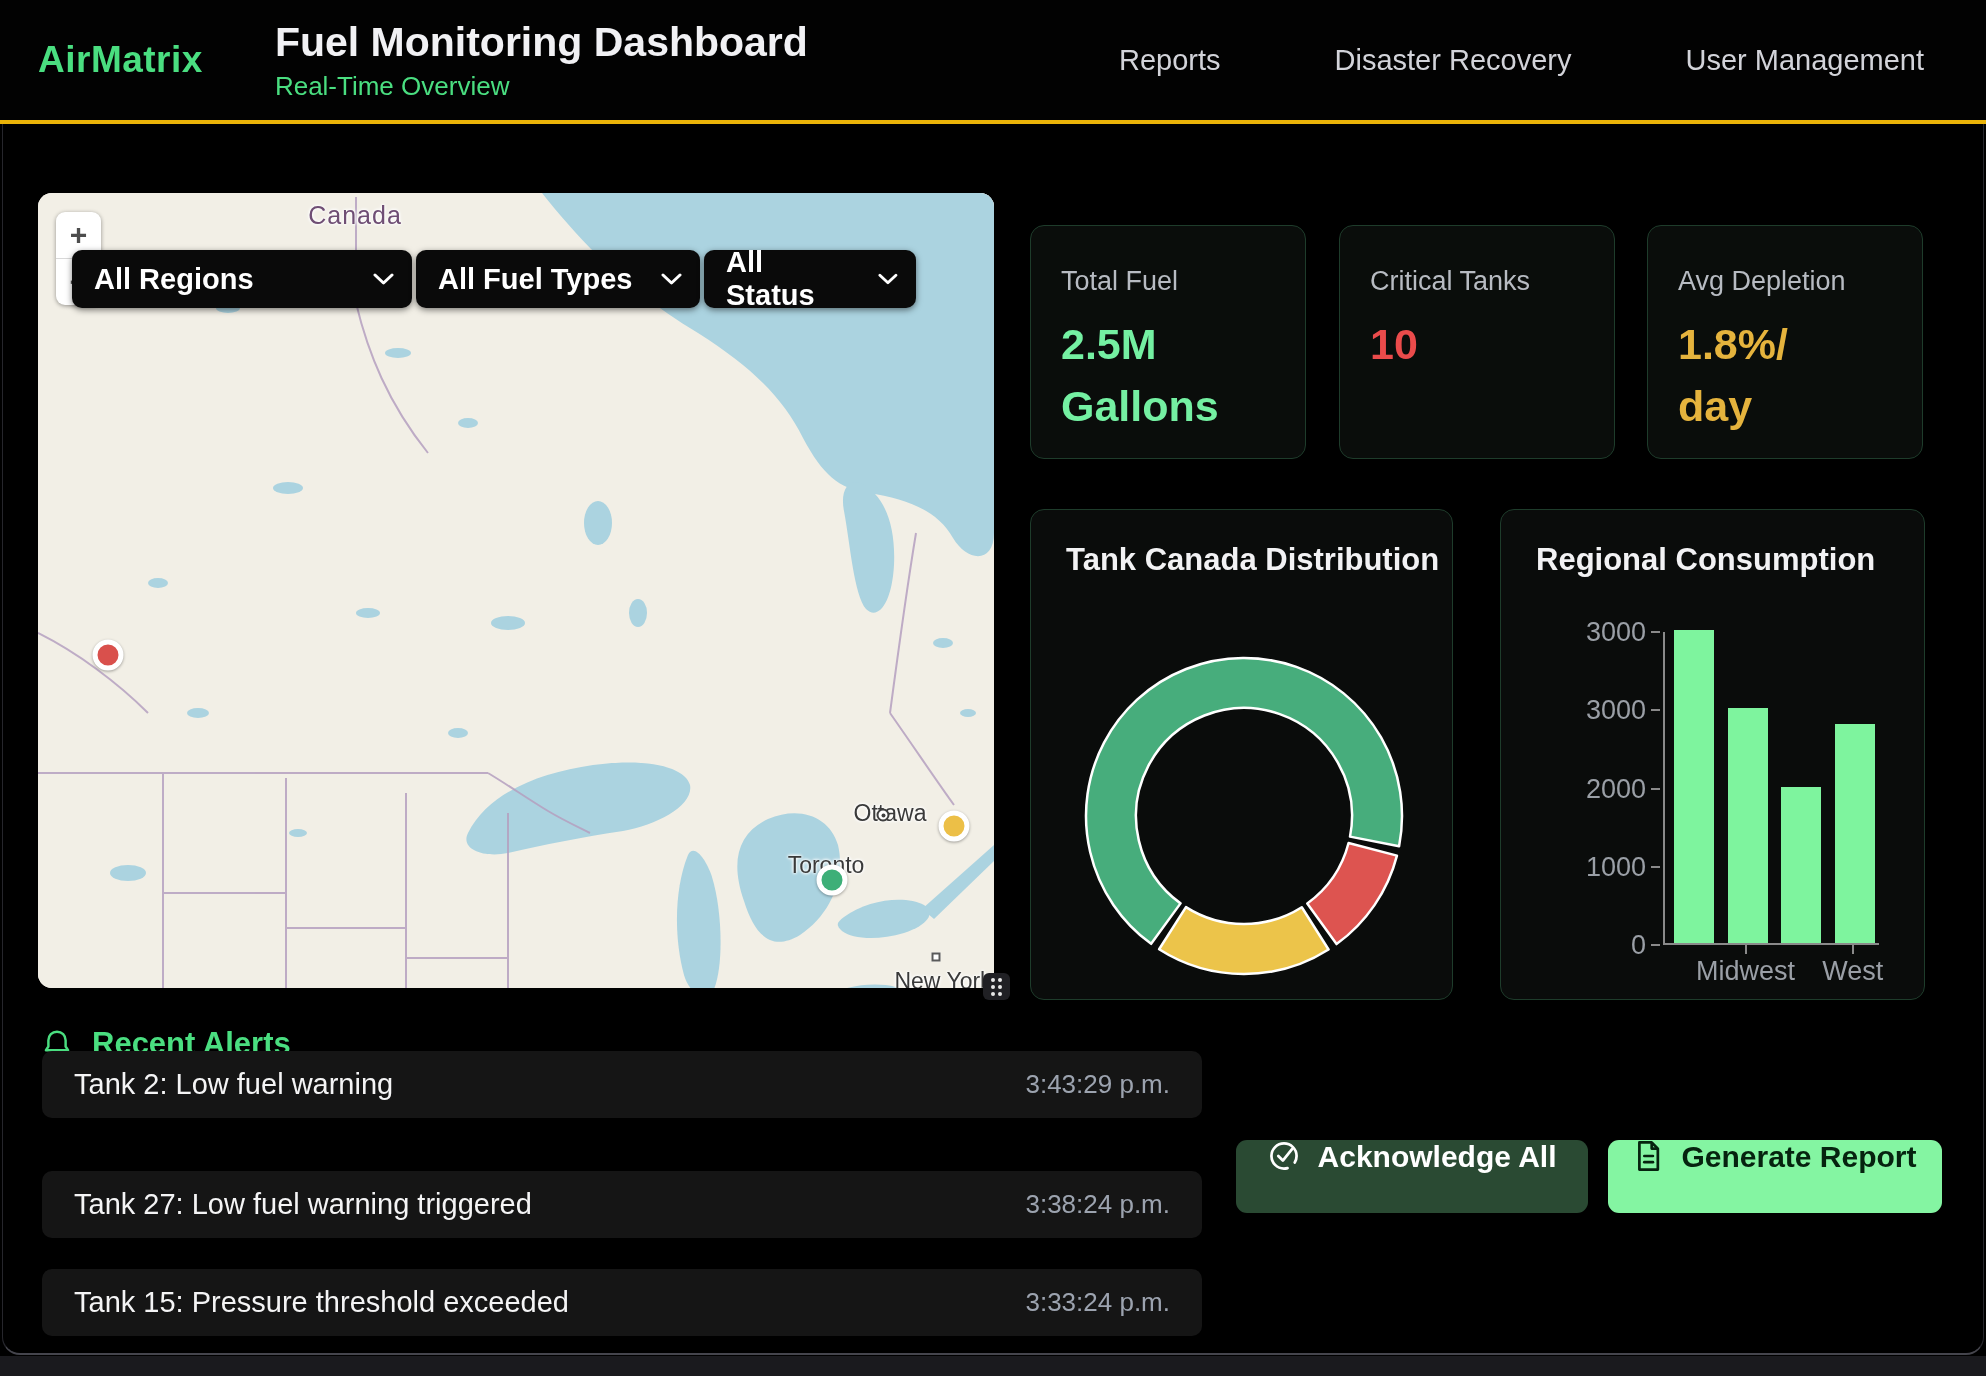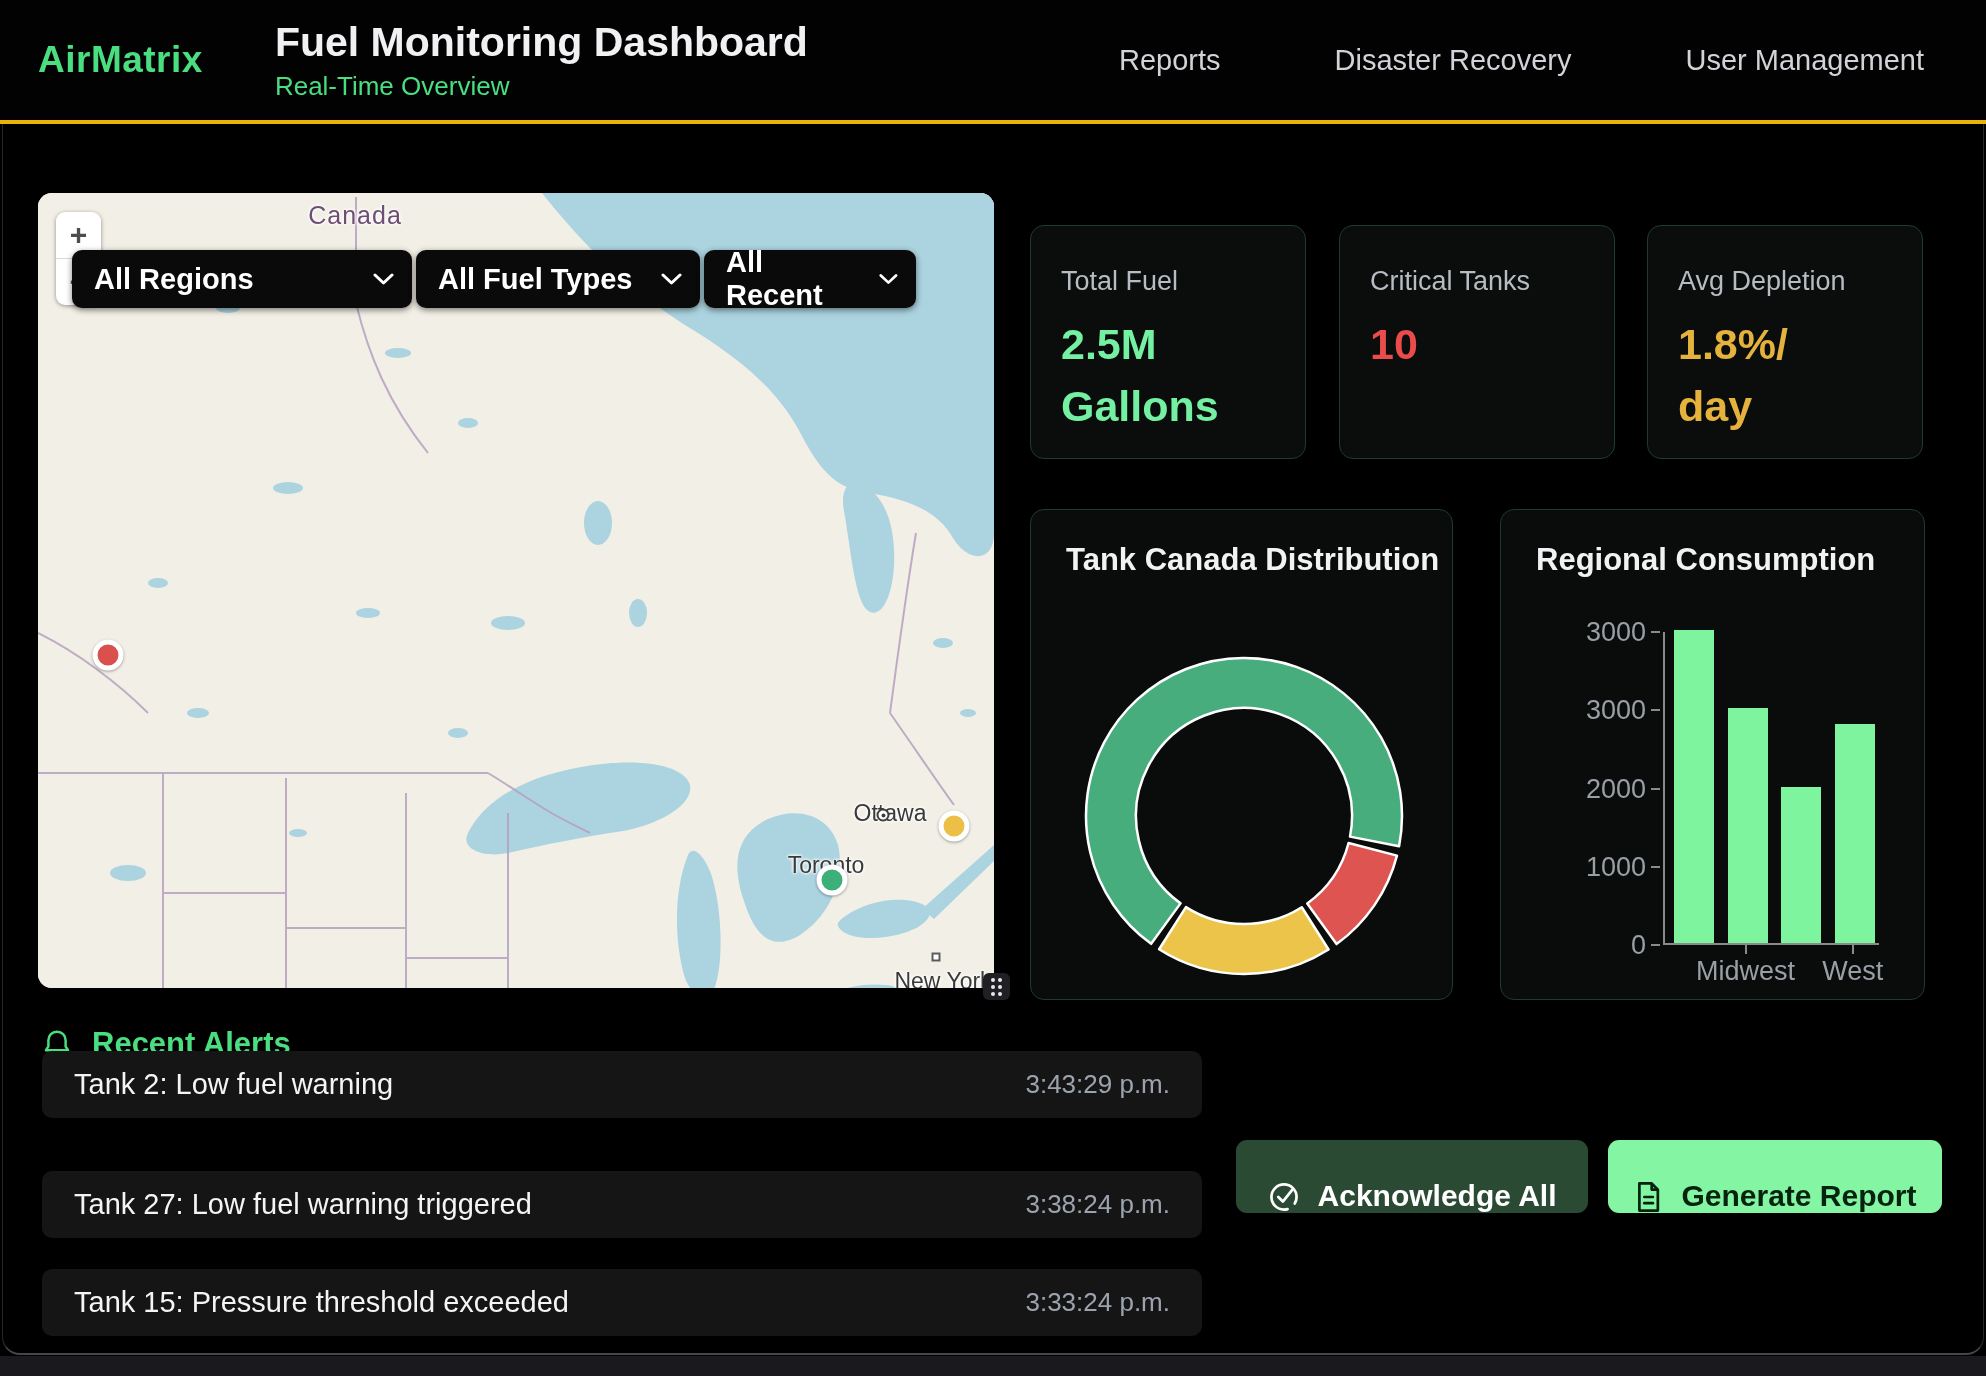--- a/index.html
+++ b/index.html
@@ -86,21 +86,21 @@
   .alerts-header { position: absolute; left: 42px; top: 1026px; display: flex; align-items: center; gap: 20px; }
   .alerts-title { font-size: 31px; font-weight: bold; color: #4ade80; }
   .alert-row { position: absolute; left: 42px; width: 1160px; height: 67px; background: #151515;
                border-radius: 10px; display: flex; align-items: center; justify-content: space-between;
                padding: 0 32px; }
   .alert-msg { font-size: 29px; color: #f4f4f5; }
   .alert-time { font-size: 26px; color: #9ca3af; }
 
   
   .btn { position: absolute; top: 1140px; height: 73px; border-radius: 11px; border: none;
-         display: flex; align-items: flex-end; justify-content: center; gap: 18px; cursor: pointer;
+         display: flex; align-items: flex-start; justify-content: center; gap: 18px; cursor: pointer;
          font-family: "Liberation Sans", sans-serif; font-size: 30px; font-weight: bold; }
   .btn-ack { left: 1236px; width: 352px; background: #2a4a33; color: #fff; }
   .btn-gen { left: 1608px; width: 334px; background: #84f5a2; color: #06230f; }
 </style>
 </head>
 <body>
 
 <div id="app">
 
   <div class="header">
@@ -200,21 +200,21 @@
           <polyline points="2,2 10.5,10 19,2" fill="none" stroke="#fff" stroke-width="3" stroke-linecap="round" stroke-linejoin="round"></polyline>
         </svg>
       </div>
       <div class="filter-dd dd-fuel">
         <span>All Fuel Types</span>
         <svg width="21" height="13" viewBox="0 0 21 13">
           <polyline points="2,2 10.5,10 19,2" fill="none" stroke="#fff" stroke-width="3" stroke-linecap="round" stroke-linejoin="round"></polyline>
         </svg>
       </div>
       <div class="filter-dd dd-status">
-        <span>All Recent</span>
+        <span>All Status</span>
         <svg width="21" height="13" viewBox="0 0 21 13">
           <polyline points="2,2 10.5,10 19,2" fill="none" stroke="#fff" stroke-width="3" stroke-linecap="round" stroke-linejoin="round"></polyline>
         </svg>
       </div>
     </div>
   </div>
 
   <div class="grip-handle">
     <i></i>
       <i></i>

